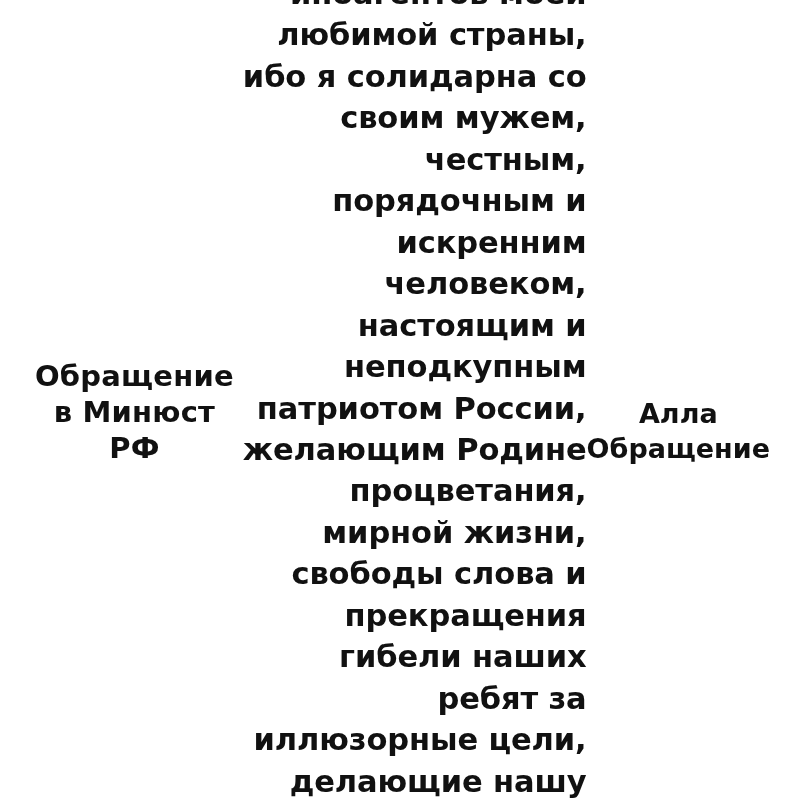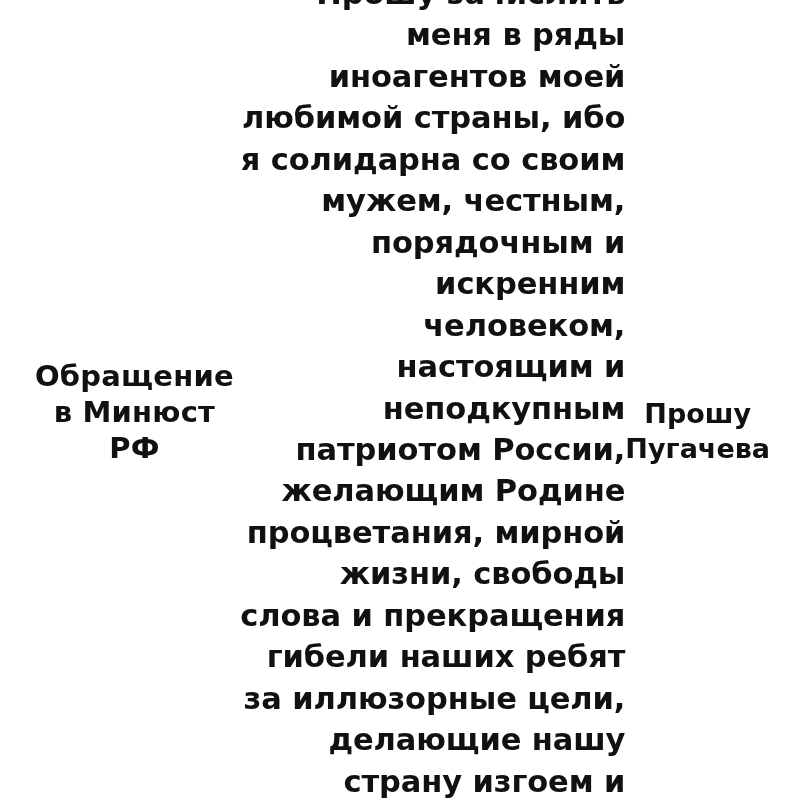--- a/index.html
+++ b/index.html
@@ -51,14 +51,14 @@
     margin: 52px 0 0 0;
     color: #111111;
   }
 </style>
 </head>
 <body>
 
 <div class="card">
   <h1 class="title">Обращение в Минюст РФ</h1>
   <p class="body-text">Прошу зачислить меня в ряды иноагентов моей любимой страны, ибо я солидарна со своим мужем, честным, порядочным и искренним человеком, настоящим и неподкупным патриотом России, желающим Родине процветания, мирной жизни, свободы слова и прекращения гибели наших ребят за иллюзорные цели, делающие нашу страну изгоем и утяжеляющие жизнь наших граждан.</p>
-  <p class="signature">Прошу Пугачева</p>
+  <p class="signature">Алла Обращение</p>
 </div>
 
 </body></html>

